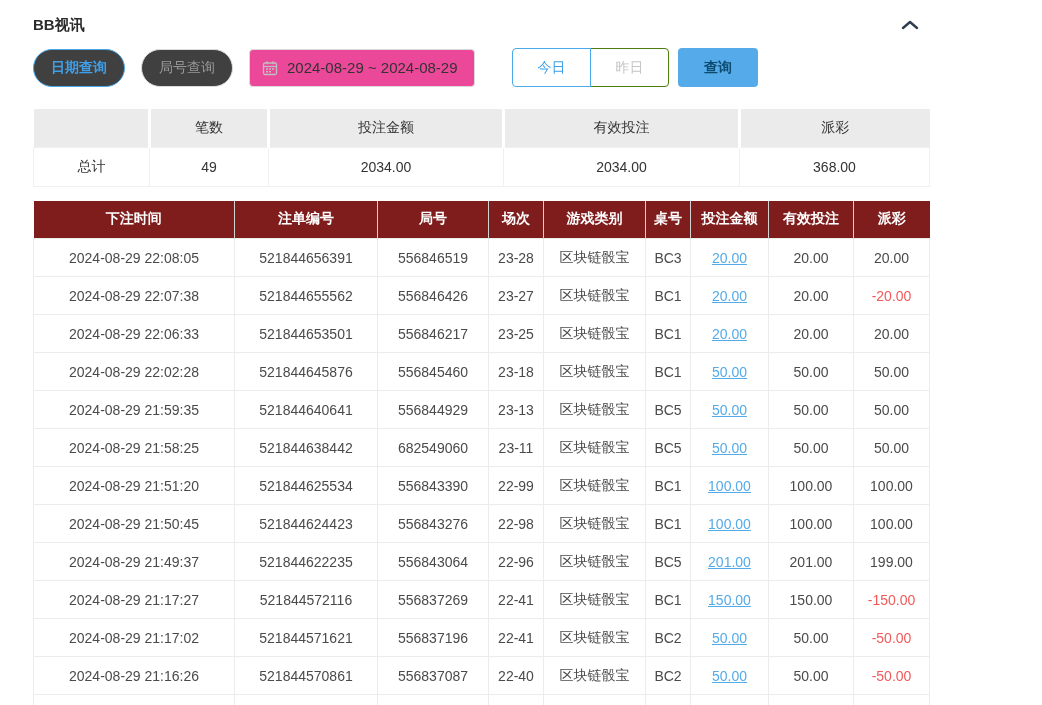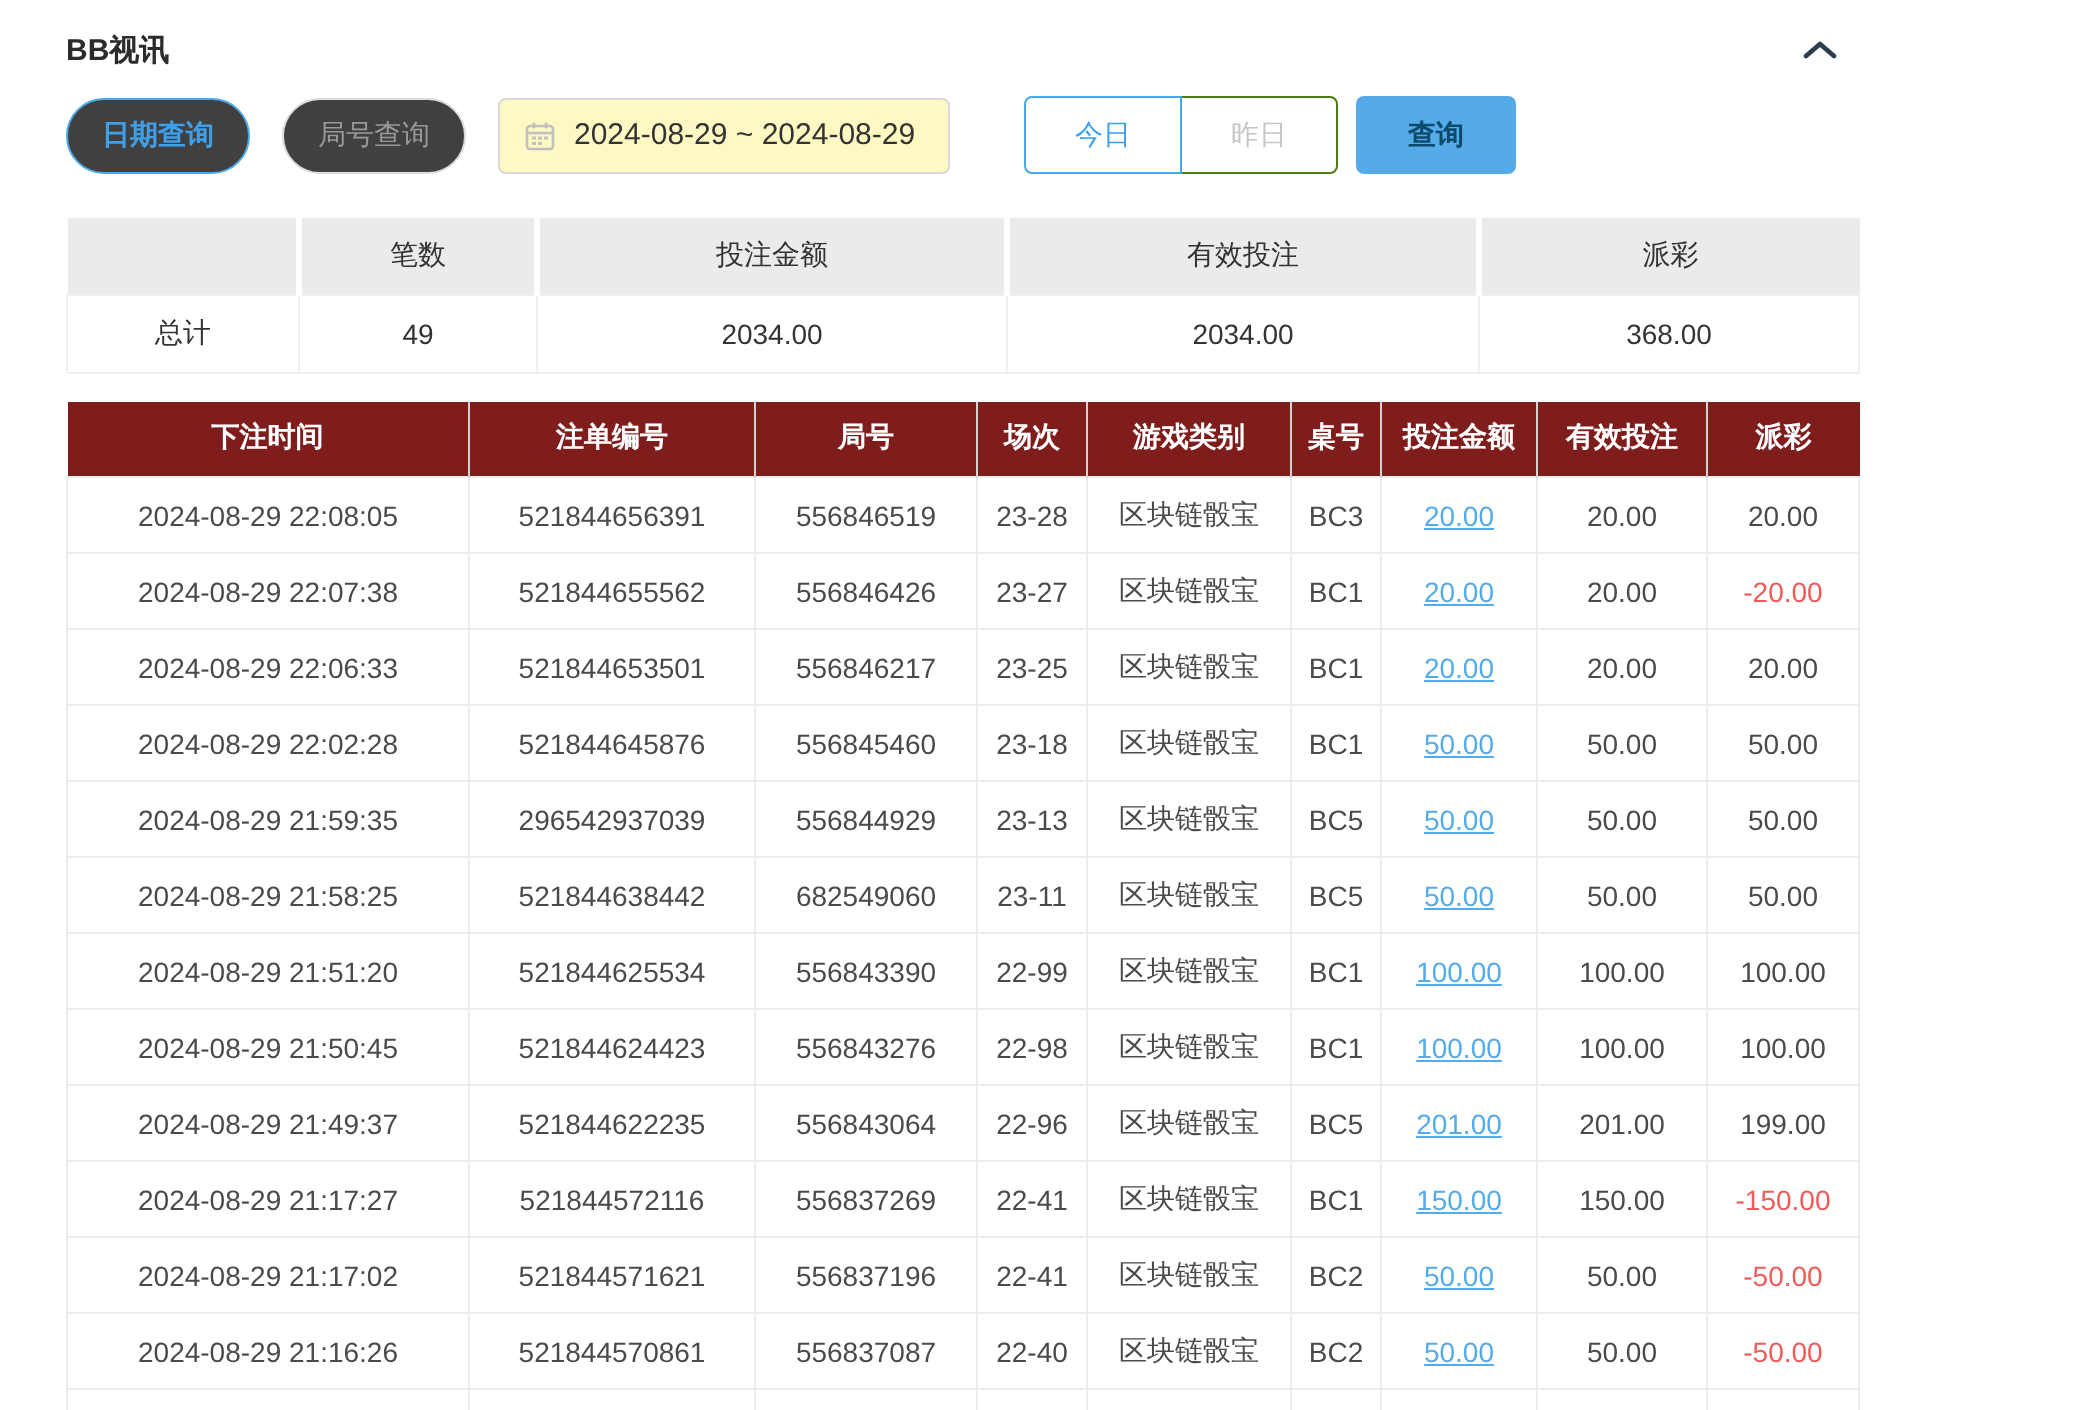--- a/index.html
+++ b/index.html
@@ -23,21 +23,21 @@
   
   .filter-bar { margin-top: 18px; display: flex; align-items: center; height: 39px; }
   .pill {
     height: 38px; padding: 0 17px; border-radius: 19px; background: #404040;
     font-size: 14px; cursor: pointer; font-family: Liberation Sans, sans-serif;
   }
   .pill.active { border: 1px solid #4aa9e9; color: #3f9fe8; font-weight: bold; }
   .pill.inactive { border: 1px solid #dcdcdc; color: #999; margin-left: 16px; }
   .date-input {
     margin-left: 16px; width: 226px; height: 38px;
-    border: 1px solid #d9d9d9; border-radius: 4px; background: #fef9c3;
+    border: 1px solid #d9d9d9; border-radius: 4px; background: #ec4899;
     display: flex; align-items: center; padding-left: 12px; cursor: pointer;
   }
   .date-input .cal { display: inline-flex; margin-right: 9px; }
   .date-input .val { font-size: 15px; color: #333; }
   .btn-group { margin-left: 13px; display: flex; padding-left: 24px; }
   .seg {
     width: 79px; height: 39px; background: #fff; border: 1px solid #4d7c0f;
     font-size: 14px; color: #c6c6c6; cursor: pointer; font-family: inherit;
     margin-left: -1px; position: relative;
   }
@@ -213,21 +213,21 @@
           <td>556845460</td>
           <td>23-18</td>
           <td>区块链骰宝</td>
           <td>BC1</td>
           <td><a class="bet-link" href="#">50.00</a></td>
           <td>50.00</td>
           <td>50.00</td>
         </tr>
         <tr>
           <td>2024-08-29 21:59:35</td>
-          <td>296542937039</td>
+          <td>521844640641</td>
           <td>556844929</td>
           <td>23-13</td>
           <td>区块链骰宝</td>
           <td>BC5</td>
           <td><a class="bet-link" href="#">50.00</a></td>
           <td>50.00</td>
           <td>50.00</td>
         </tr>
         <tr>
           <td>2024-08-29 21:58:25</td>

